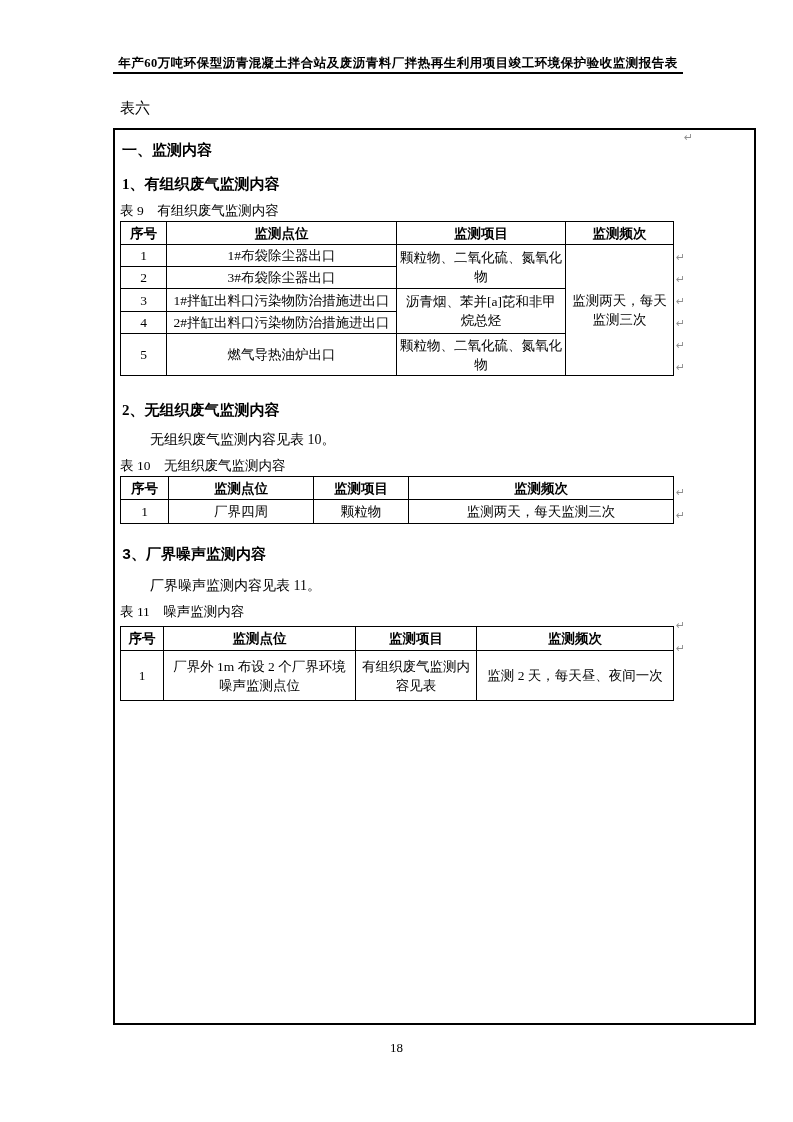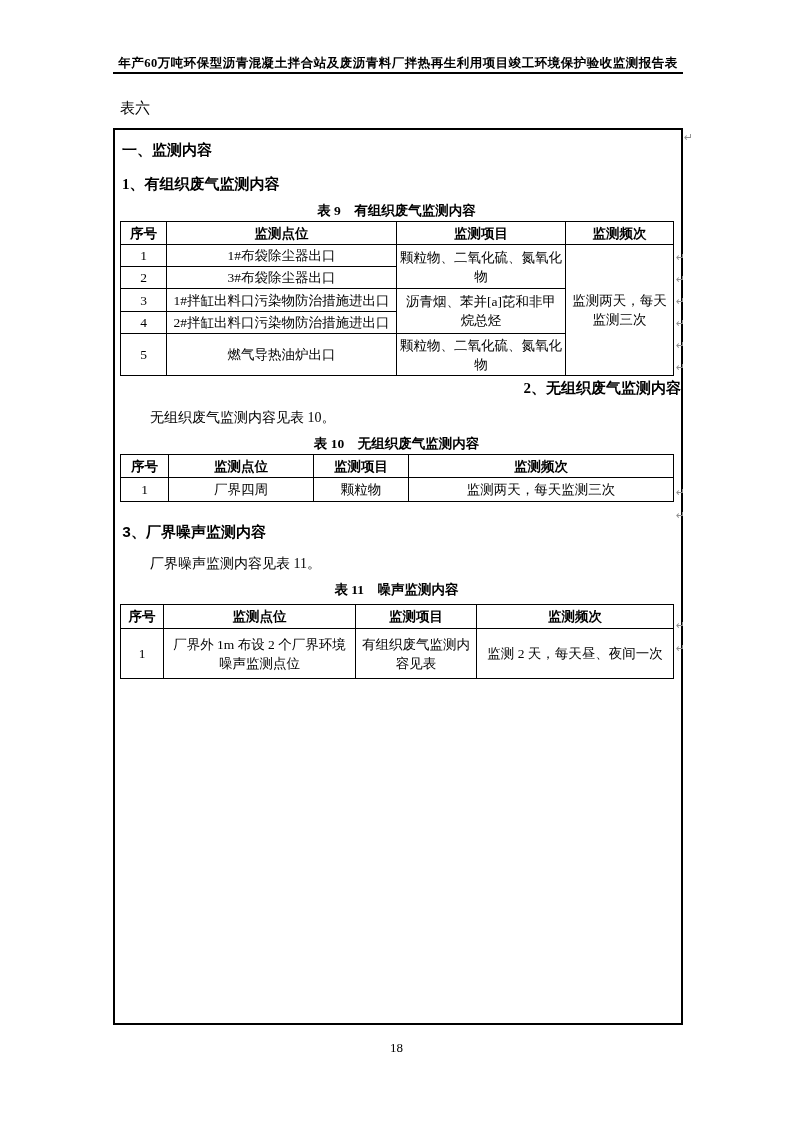--- a/index.html
+++ b/index.html
@@ -15,32 +15,32 @@
   }
   .header-rule {
     position:absolute; top:72px; left:113px; width:570px; height:0;
     border-top:2px solid #000;
   }
   .sheet-label {
     position:absolute; top:99px; left:120px;
     font-size:15px; font-weight:normal;
   }
   .content-box {
-    position:absolute; top:128px; left:113px; width:570px; height:897px;
+    position:absolute; top:128px; left:113px; width:643px; height:897px;
     border:2px solid #000; background:#fff; overflow:hidden;
   }
   .main-title { font-size:15px; font-weight:bold; margin:10px 0 0 7px; line-height:20px; }
   .sec-heading { font-size:15px; font-weight:bold; margin-left:7px; line-height:20px; }
   .sec-heading.s1 { margin-top:14px; }
-  .sec-heading.s2 { margin-top:2px;text-align:right; }
+  .sec-heading.s2 { margin-top:24px; }
   .sec-heading.s3 { margin-top:22px;font-family:Liberation Mono, monospace; }
   .body-para { font-size:14px; margin:11px 0 0 35px; line-height:18px; }
   .tbl-caption {
-    width:553px; margin:8px 0 0 5px; text-align:center;
-    font-size:13.5px; font-weight:bold; line-height:17px;
+    width:553px; margin:8px 0 0 5px; text-align:left;
+    font-size:13.5px; font-weight:normal; line-height:17px;
   }
   table.doc-table {
     border-collapse:collapse; table-layout:fixed;
     margin:2px 0 0 5px; width:553px;
     font-size:13.5px;
   }
   table.doc-table td {
     border:1px solid #000; text-align:center; vertical-align:middle;
     padding:0 3px; line-height:19px; overflow:hidden;
   }

